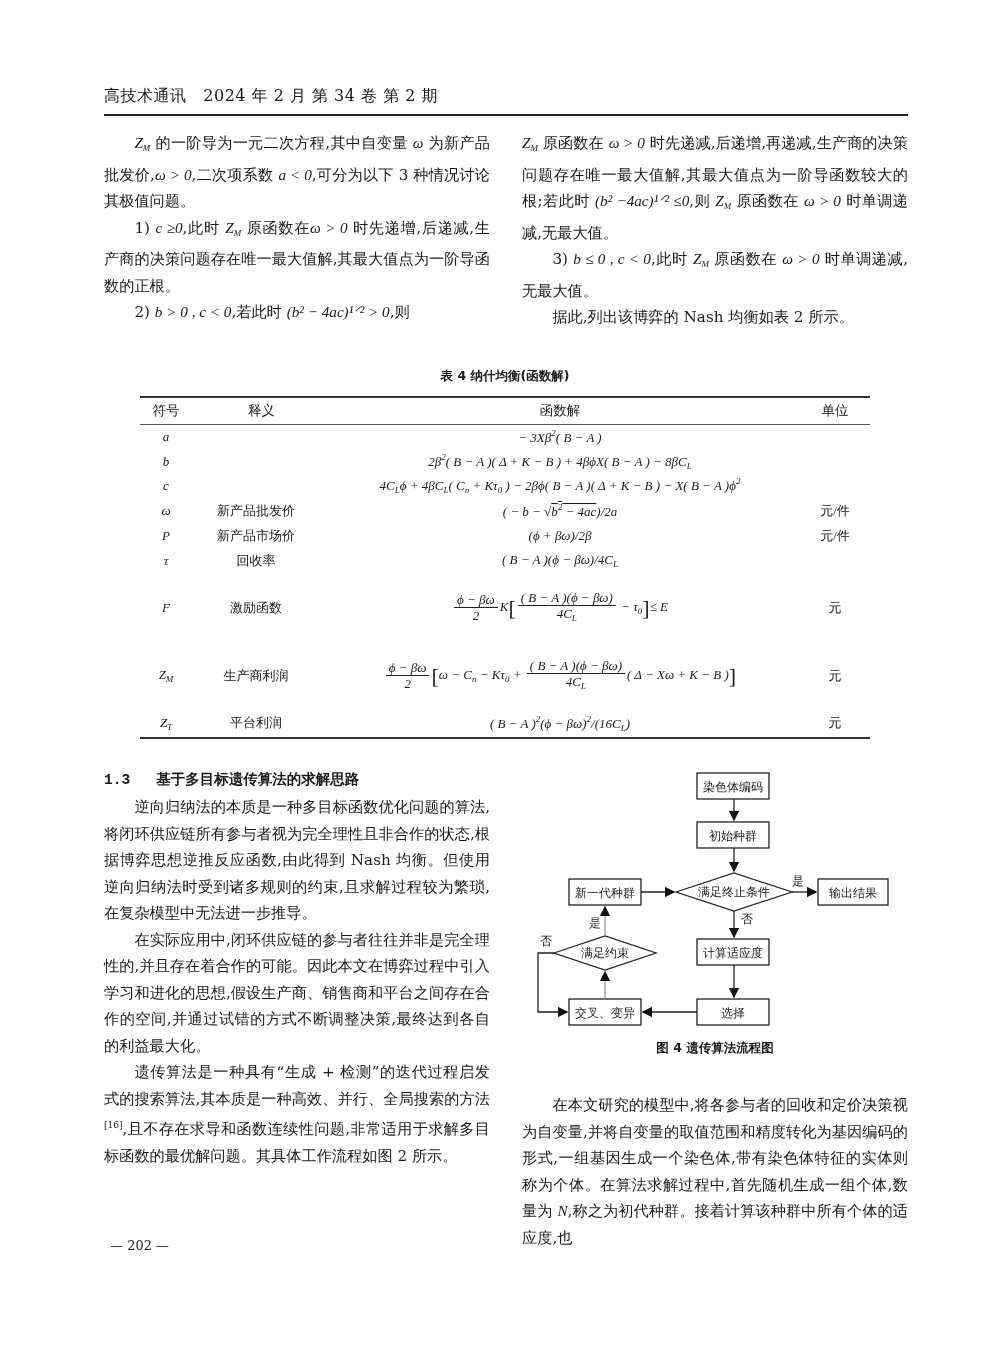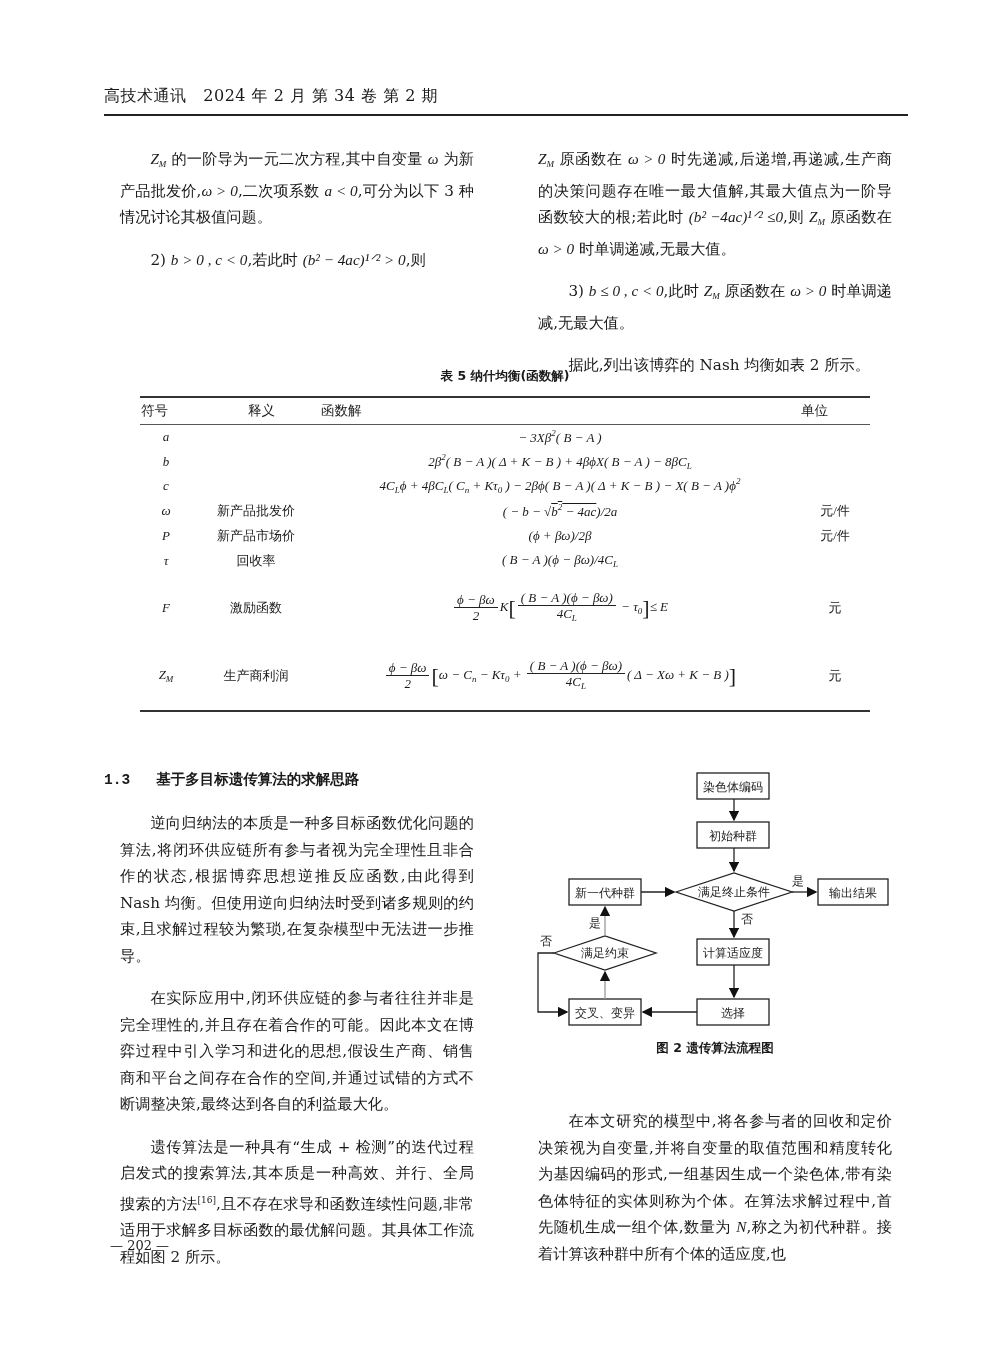--- a/index.html
+++ b/index.html
@@ -13,41 +13,41 @@
     font-size: 16px; letter-spacing: 0.5px;
   }
   .header-rule {
     position: absolute; left: 104px; top: 114px; width: 804px; height: 0;
     border-top: 2px solid #222;
   }
   .col {
     position: absolute; width: 386px; font-size: 15.2px; line-height: 26.5px;
     text-align: justify;
   }
-  .col p { margin: 16px; }
+  .col p { margin: 0; }
   .col p.ind { text-indent: 2em; }
   .col-left { left: 104px; top: 130px; }
   .col-right { left: 522px; top: 130px; }
   .math { font-family: "Liberation Serif", "DejaVu Serif", serif; font-style: italic; }
   .sub { font-size: 9px; vertical-align: -3px; font-style: italic; }
   .sup { font-size: 9px; vertical-align: 6px; }
 
   .table-caption {
     position: absolute; left: 140px; top: 368px; width: 730px; text-align: center;
     font-family: "DejaVu Sans", "Liberation Sans", sans-serif; font-weight: bold; font-size: 12.5px;
   }
   .table-wrap { position: absolute; left: 140px; top: 396px; width: 730px; }
   table.nash {
     width: 730px; border-collapse: collapse;
     font-family: "Liberation Serif", "DejaVu Serif", serif; font-size: 13px;
     border-top: 2px solid #333; border-bottom: 2px solid #333;
   }
   table.nash th {
     font-weight: normal; font-size: 13.5px; height: 24px; border-bottom: 1px solid #555;
-    text-align: left;
+    text-align: center;
   }
   table.nash td { text-align: center; padding: 0; }
   table.nash td.sym { width: 52px; font-style: italic; }
   table.nash td.def { width: 128px; }
   table.nash td.unit { width: 70px; }
   table.nash td.form { font-style: italic; }
   .frac { display: inline-block; vertical-align: middle; text-align: center; margin: 16px 2px; }
   .frac .num { display: block; border-bottom: 1px solid #222; padding: 0 3px; line-height: 15px; }
   .frac .den { display: block; line-height: 15px; }
   .bigbr { font-size: 22px; font-style: normal; vertical-align: middle; }
@@ -78,20 +78,26 @@
 
 <div class="col col-left">
   <p class="ind">
     <span class="math"><span>Z</span><span class="sub">M</span></span>
     <span>的一阶导为一元二次方程,其中自变量</span>
     <span class="math">ω</span>
     <span>为新产品批发价,</span><span class="math">ω &gt; 0</span><span>,二次项系数</span>
     <span class="math">a &lt; 0</span><span>,可分为以下 3 种情况讨论其极值问题。</span>
   </p>
   <p class="ind">
+    <span>1)</span> <span class="math">c ≥0</span><span>,此时</span>
+    <span class="math"><span>Z</span><span class="sub">M</span></span>
+    <span>原函数在</span><span class="math">ω &gt; 0</span>
+    <span>时先递增,后递减,生产商的决策问题存在唯一最大值解,其最大值点为一阶导函数的正根。</span>
+  </p>
+  <p class="ind">
     <span>2)</span> <span class="math">b &gt; 0 , c &lt; 0</span><span>,若此时</span>
     <span class="math">(b² − 4ac)¹ᐟ² &gt; 0</span><span>,则</span>
   </p>
 </div>
 
 <div class="col col-right">
   <p>
     <span class="math"><span>Z</span><span class="sub">M</span></span>
     <span>原函数在</span> <span class="math">ω &gt; 0</span>
     <span>时先递减,后递增,再递减,生产商的决策问题存在唯一最大值解,其最大值点为一阶导函数较大的根;若此时</span> <span class="math">(b² −4ac)¹ᐟ² ≤0</span><span>,则</span>
@@ -101,21 +107,21 @@
   </p>
   <p class="ind">
     <span>3)</span> <span class="math">b ≤ 0 , c &lt; 0</span><span>,此时</span>
     <span class="math"><span>Z</span><span class="sub">M</span></span>
     <span>原函数在</span> <span class="math">ω &gt; 0</span>
     <span>时单调递减,无最大值。</span>
   </p>
   <p class="ind">据此,列出该博弈的 Nash 均衡如表 2 所示。</p>
 </div>
 
-<div class="table-caption">表 5   纳什均衡(函数解)</div>
+<div class="table-caption">表 4   纳什均衡(函数解)</div>
 <div class="table-wrap">
   <table class="nash">
     <thead>
       <tr>
         <th>符号</th>
         <th style="text-align:center;padding-left:12px">释义</th>
         <th>函数解</th>
         <th>单位</th>
       </tr>
     </thead>
@@ -163,20 +169,26 @@
           <span class="frac"><span class="num">ϕ − βω</span><span class="den">2</span></span>K<span class="bigbr">[</span><span class="frac"><span class="num">( B − A )(ϕ − βω)</span><span class="den">4C<span class="sub">L</span></span></span> − τ<span class="sub">0</span><span class="bigbr">]</span>≤ E
         </td>
         <td class="unit">元</td>
       </tr>
       <tr style="height:46px">
         <td class="sym">Z<span class="sub">M</span></td>
         <td class="def">生产商利润</td>
         <td class="form">
           <span class="frac"><span class="num">ϕ − βω</span><span class="den">2</span></span><span class="bigbr">[</span>ω − C<span class="sub">n</span> − Kτ<span class="sub">0</span> + <span class="frac"><span class="num">( B − A )(ϕ − βω)</span><span class="den">4C<span class="sub">L</span></span></span>( Δ − Xω + K − B )<span class="bigbr">]</span>
         </td>
+        <td class="unit">元</td>
+      </tr>
+      <tr style="height:28px">
+        <td class="sym">Z<span class="sub">T</span></td>
+        <td class="def">平台利润</td>
+        <td class="form">( B − A )<span class="sup">2</span>(ϕ − βω)<span class="sup">2</span>/(16C<span class="sub">L</span>)</td>
         <td class="unit">元</td>
       </tr>
     </tbody>
   </table>
 </div>
 
 <div class="section-title">
   <span>1.3</span>&nbsp;&nbsp;&nbsp;<span>基于多目标遗传算法的求解思路</span>
 </div>
 
@@ -224,21 +236,21 @@
     <text x="203" y="252">选择</text>
     <text x="75" y="252">交叉、变异</text>
     <text x="75" y="192">满足约束</text>
     <text x="75" y="132">新一代种群</text>
     <text x="268" y="120">是</text>
     <text x="217" y="158">否</text>
     <text x="65" y="162">是</text>
     <text x="16" y="180">否</text>
   </g>
 </svg>
-<div class="fig-caption">图 2    遗传算法流程图</div>
+<div class="fig-caption">图 4    遗传算法流程图</div>
 
 <div class="col col-right2">
   <p class="ind">
     <span>在本文研究的模型中,将各参与者的回收和定价决策视为自变量,并将自变量的取值范围和精度转化为基因编码的形式,一组基因生成一个染色体,带有染色体特征的实体则称为个体。在算法求解过程中,首先随机生成一组个体,数量为</span> <span class="math">N</span><span>,称之为初代种群。接着计算该种群中所有个体的适应度,也</span>
   </p>
 </div>
 
 <div class="page-num">— 202 —</div>
 
 </body></html>

